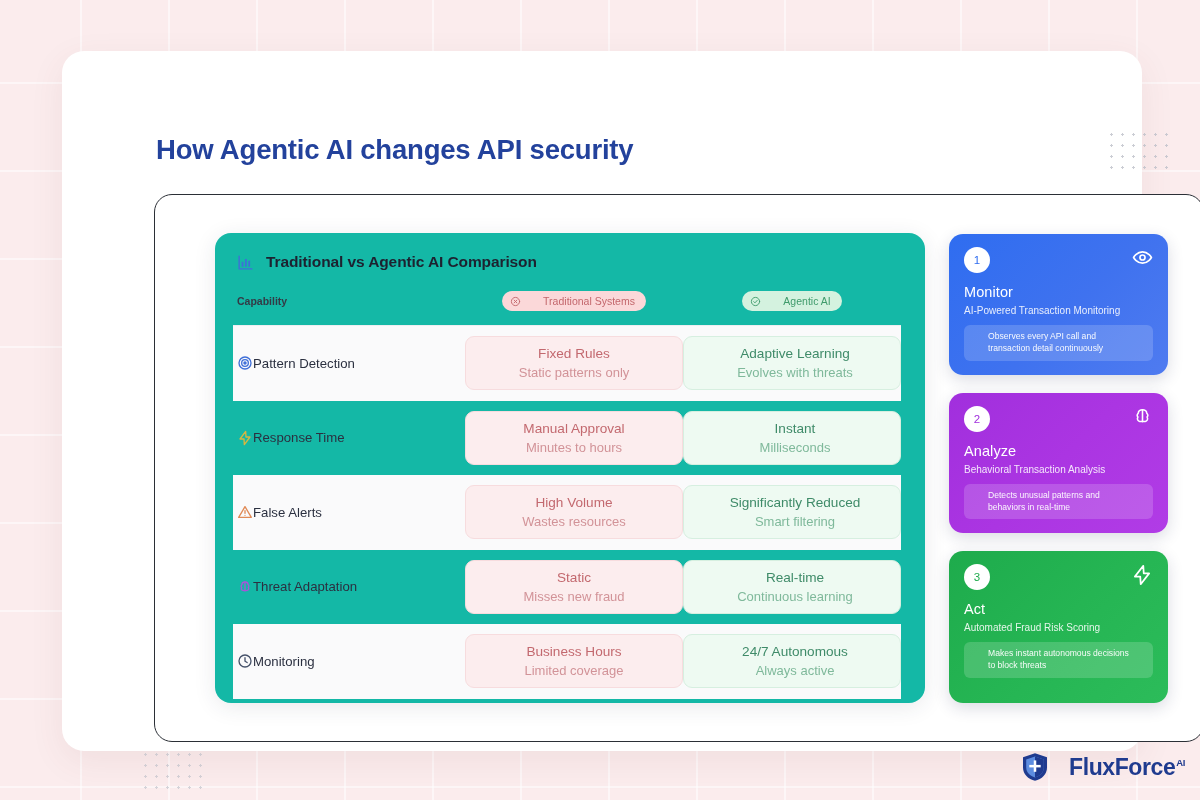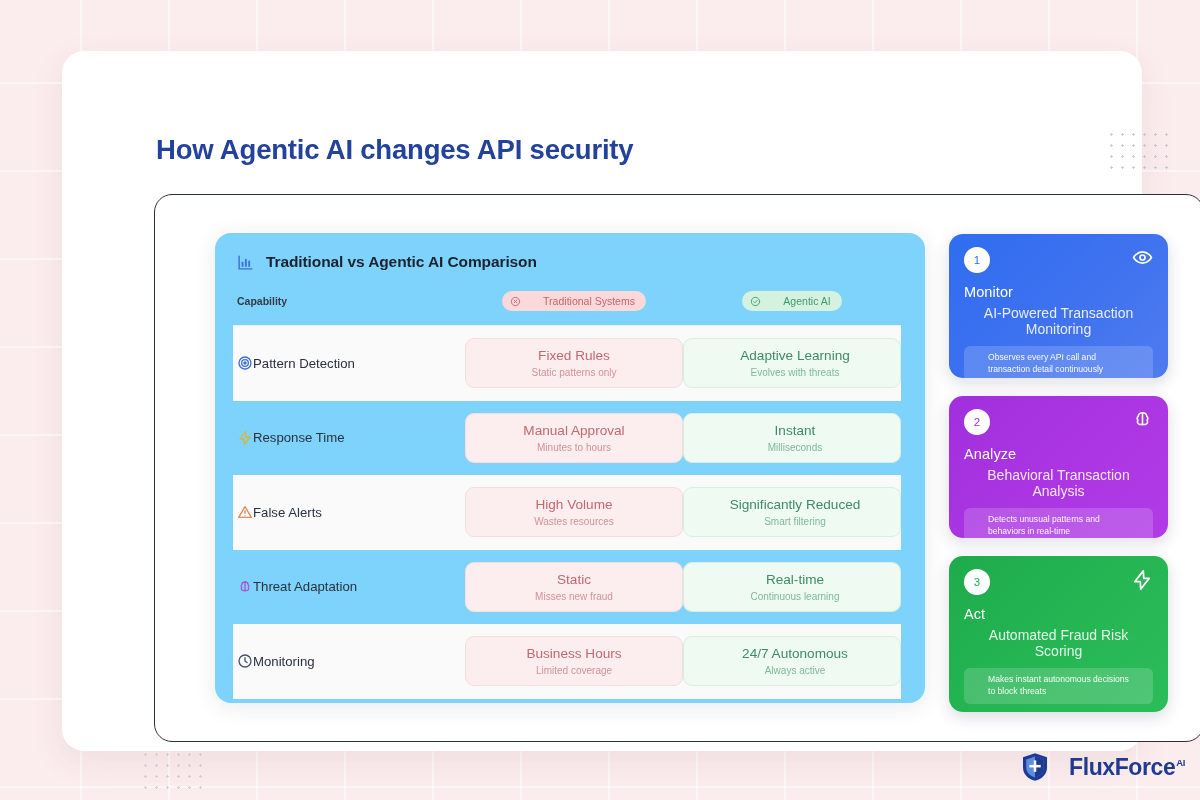--- a/index.html
+++ b/index.html
@@ -77,21 +77,21 @@
     position: absolute;
     inset: 0;
     display: flex;
     padding: 38px 35px 38px 60px;
     gap: 24px;
   }
 
   
   .compare-card {
     width: 712px;
-    background: #7dd3fc;
+    background: #14b8a6;
     border-radius: 16px;
     box-shadow: 0 4px 22px rgba(40, 45, 70, 0.10);
     padding: 20px 24px 16px 18px;
     position: relative;
   }
 
   .compare-head {
     display: flex;
     align-items: center;
     gap: 12px;
@@ -163,21 +163,21 @@
     padding: 9px 6px 9px;
     text-align: center;
   }
   .value-box.neg { background: #fcedee; border: 1px solid #f7dcde; }
   .value-box.pos { background: #eefaf2; border: 1px solid #d6efe0; padding-left: 12px; }
 
   .value-main { font-size: 13.6px; line-height: 1.15; }
   .value-box.neg .value-main { color: #c3696f; }
   .value-box.pos .value-main { color: #3f8b69; }
 
-  .value-sub { font-size: 10px; margin-top: 3px; }
+  .value-sub { font-size: 13px; margin-top: 3px; }
   .value-box.neg .value-sub { color: #d29398; }
   .value-box.pos .value-sub { color: #7fb99b; }
 
   
   .steps {
     width: 231px;
     display: flex;
     flex-direction: column;
     gap: 18px;
     padding-top: 1px;
@@ -211,24 +211,23 @@
   .step-card.analyze .step-num { color: #a12fdd; }
   .step-card.act     .step-num { color: #1eab4c; }
 
   .step-title {
     font-size: 14.5px;
     margin-top: 11px;
     color: #ffffff;
     letter-spacing: 0.1px;
   }
   .step-sub {
-    font-size: 14px;
+    font-size: 10px;
     margin-top: 5px;
     color: rgba(255,255,255,0.88);
-    text-align: center;
   }
   .step-note {
     margin-top: 9px;
     background: rgba(255,255,255,0.17);
     border-radius: 6px;
     padding: 6px 24px;
     font-size: 8.6px;
     line-height: 1.38;
     color: rgba(255,255,255,0.95);
   }

